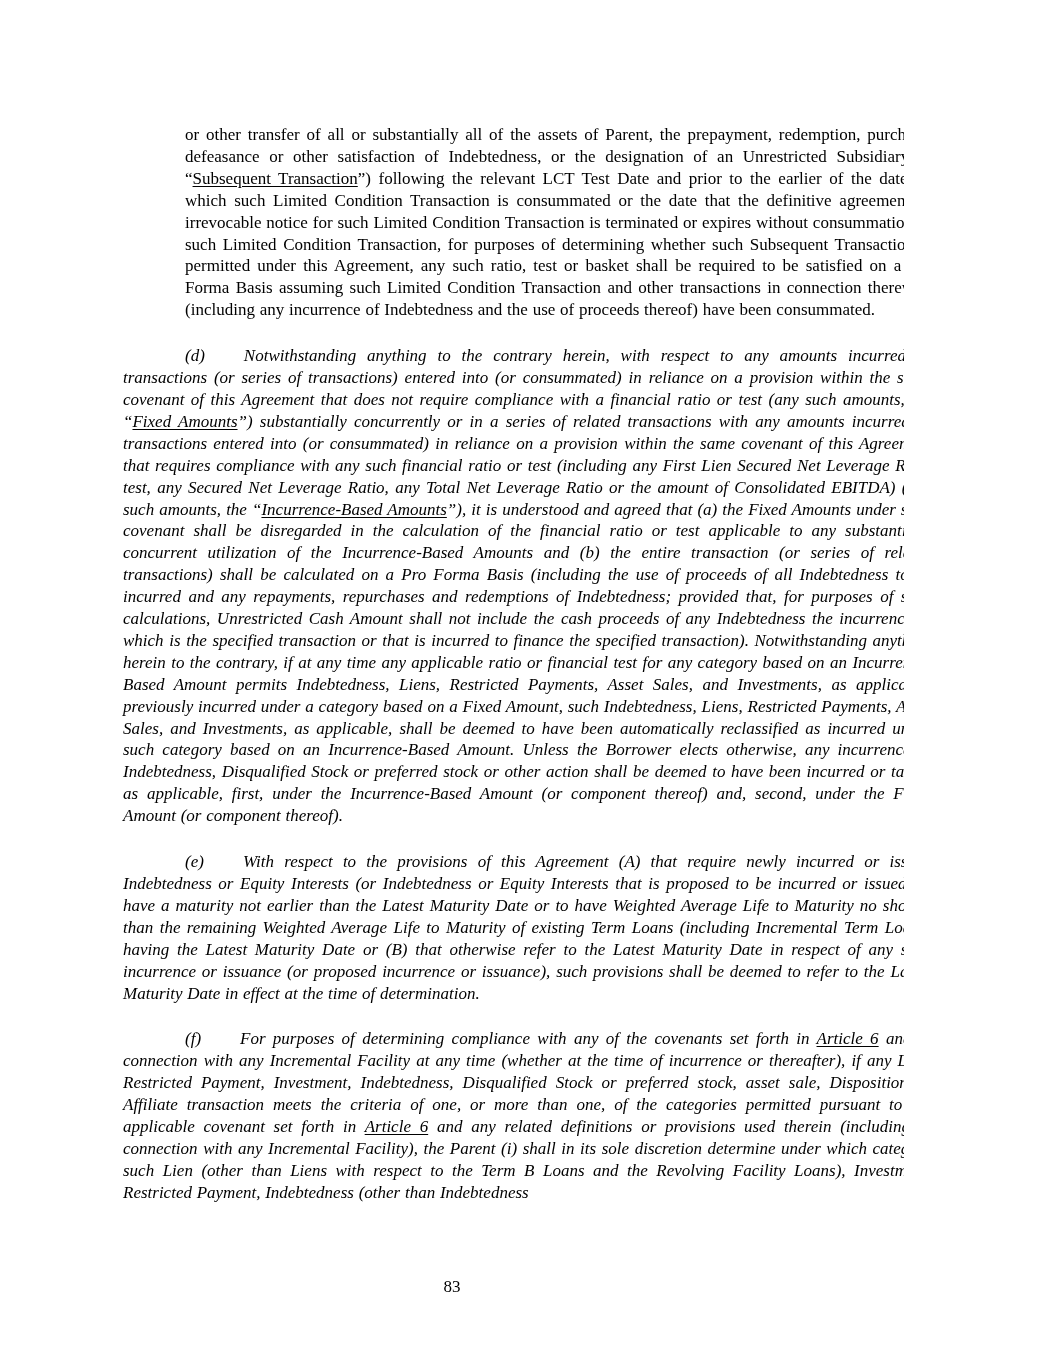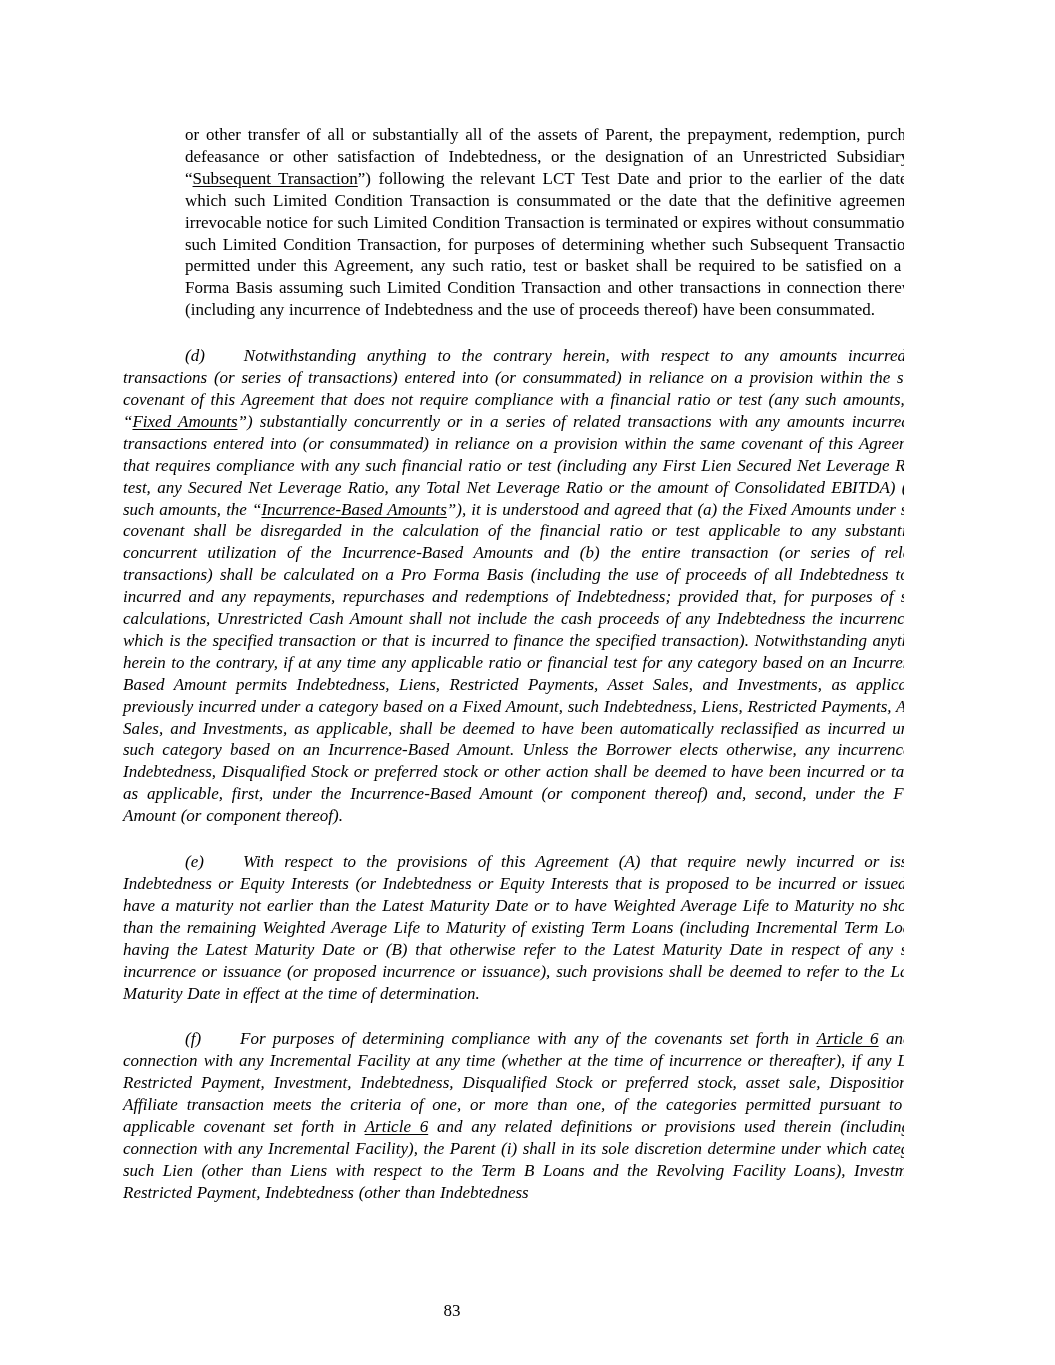--- a/index.html
+++ b/index.html
@@ -52,21 +52,20 @@
     text-underline-offset: 2px;
   }
   .page-number {
     position: absolute;
     left: 0;
     top: 1276px;
     width: 100%;
     text-align: center;
     font-size: 17px;
     line-height: 22px;
-    margin-top: 24px;
   }
 </style>
 </head>
 <body>
 
 <div class="page">
   <main class="text-block">
       <p class="blockquote"><span>or other transfer of all or substantially all of the assets of Parent, the prepayment, redemption, purchase, defeasance or other satisfaction of Indebtedness, or the designation of an Unrestricted Subsidiary (a “</span><span class="u">Subsequent Transaction</span><span>”) following the relevant LCT Test Date and prior to the earlier of the date on which such Limited Condition Transaction is consummated or the date that the definitive agreement or irrevocable notice for such Limited Condition Transaction is terminated or expires without consummation of such Limited Condition Transaction, for purposes of determining whether such Subsequent Transaction is permitted under this Agreement, any such ratio, test or basket shall be required to be satisfied on a Pro Forma Basis assuming such Limited Condition Transaction and other transactions in connection therewith (including any incurrence of Indebtedness and the use of proceeds thereof) have been consummated.</span></p>
       <p class="body"><span>(d)</span><span class="tab"></span><span>Notwithstanding anything to the contrary herein, with respect to any amounts incurred or transactions (or series of transactions) entered into (or consummated) in reliance on a provision within the same covenant of this Agreement that does not require compliance with a financial ratio or test (any such amounts, the “</span><span class="u">Fixed Amounts</span><span>”) substantially concurrently or in a series of related transactions with any amounts incurred or transactions entered into (or consummated) in reliance on a provision within the same covenant of this Agreement that requires compliance with any such financial ratio or test (including any First Lien Secured Net Leverage Ratio test, any Secured Net Leverage Ratio, any Total Net Leverage Ratio or the amount of Consolidated EBITDA) (any such amounts, the “</span><span class="u">Incurrence-Based Amounts</span><span>”), it is understood and agreed that (a) the Fixed Amounts under such covenant shall be disregarded in the calculation of the financial ratio or test applicable to any substantially concurrent utilization of the Incurrence-Based Amounts and (b) the entire transaction (or series of related transactions) shall be calculated on a Pro Forma Basis (including the use of proceeds of all Indebtedness to be incurred and any repayments, repurchases and redemptions of Indebtedness; provided that, for purposes of such calculations, Unrestricted Cash Amount shall not include the cash proceeds of any Indebtedness the incurrence of which is the specified transaction or that is incurred to finance the specified transaction). Notwithstanding anything herein to the contrary, if at any time any applicable ratio or financial test for any category based on an Incurrence-Based Amount permits Indebtedness, Liens, Restricted Payments, Asset Sales, and Investments, as applicable, previously incurred under a category based on a Fixed Amount, such Indebtedness, Liens, Restricted Payments, Asset Sales, and Investments, as applicable, shall be deemed to have been automatically reclassified as incurred under such category based on an Incurrence-Based Amount.  Unless the Borrower elects otherwise, any incurrence of Indebtedness, Disqualified Stock or preferred stock or other action shall be deemed to have been incurred or taken, as applicable, first, under the Incurrence-Based Amount (or component thereof) and, second, under the Fixed Amount (or component thereof).</span></p>
       <p class="body"><span>(e)</span><span class="tab"></span><span>With respect to the provisions of this Agreement (A) that require newly incurred or issued Indebtedness or Equity Interests (or Indebtedness or Equity Interests that is proposed to be incurred or issued) to have a maturity not earlier than the Latest Maturity Date or to have Weighted Average Life to Maturity no shorter than the remaining Weighted Average Life to Maturity of existing Term Loans (including Incremental Term Loans) having the Latest Maturity Date or (B) that otherwise refer to the Latest Maturity Date in respect of any such incurrence or issuance (or proposed incurrence or issuance), such provisions shall be deemed to refer to the Latest Maturity Date in effect at the time of determination.</span></p>

